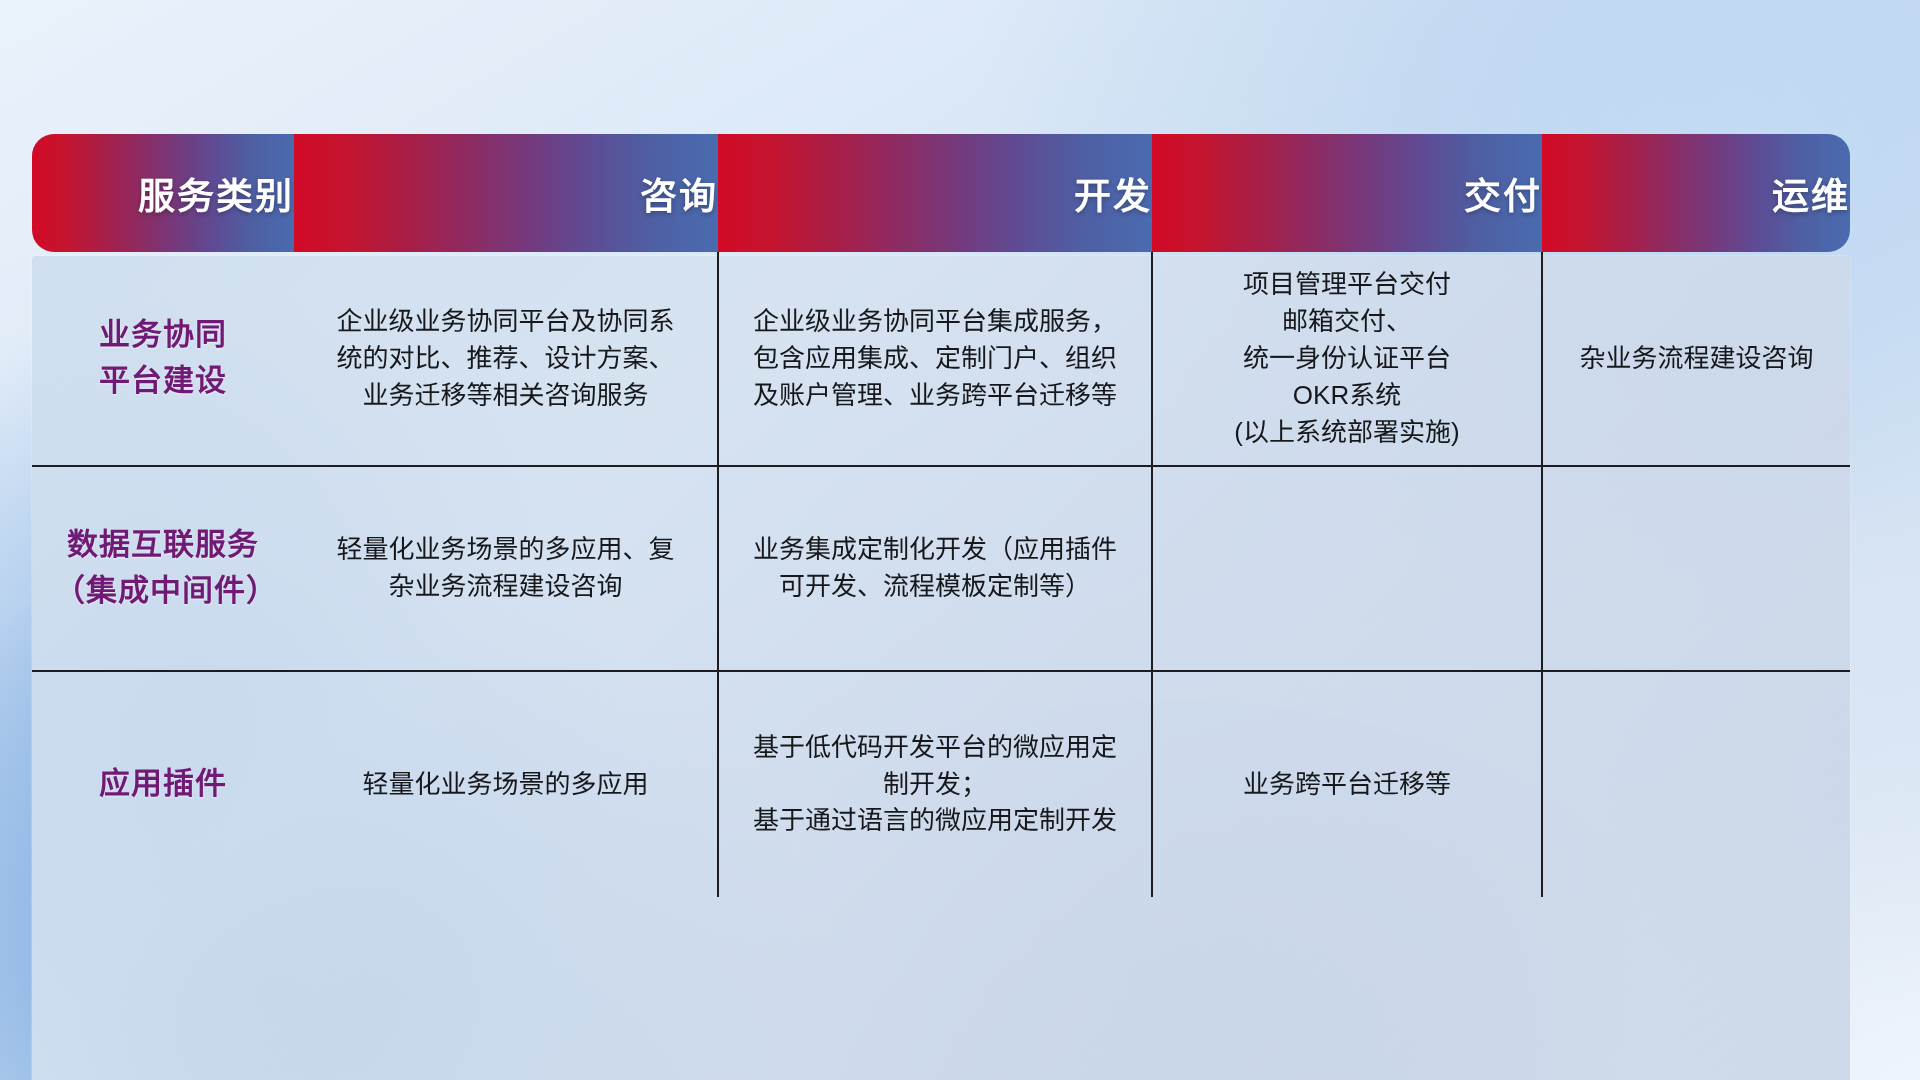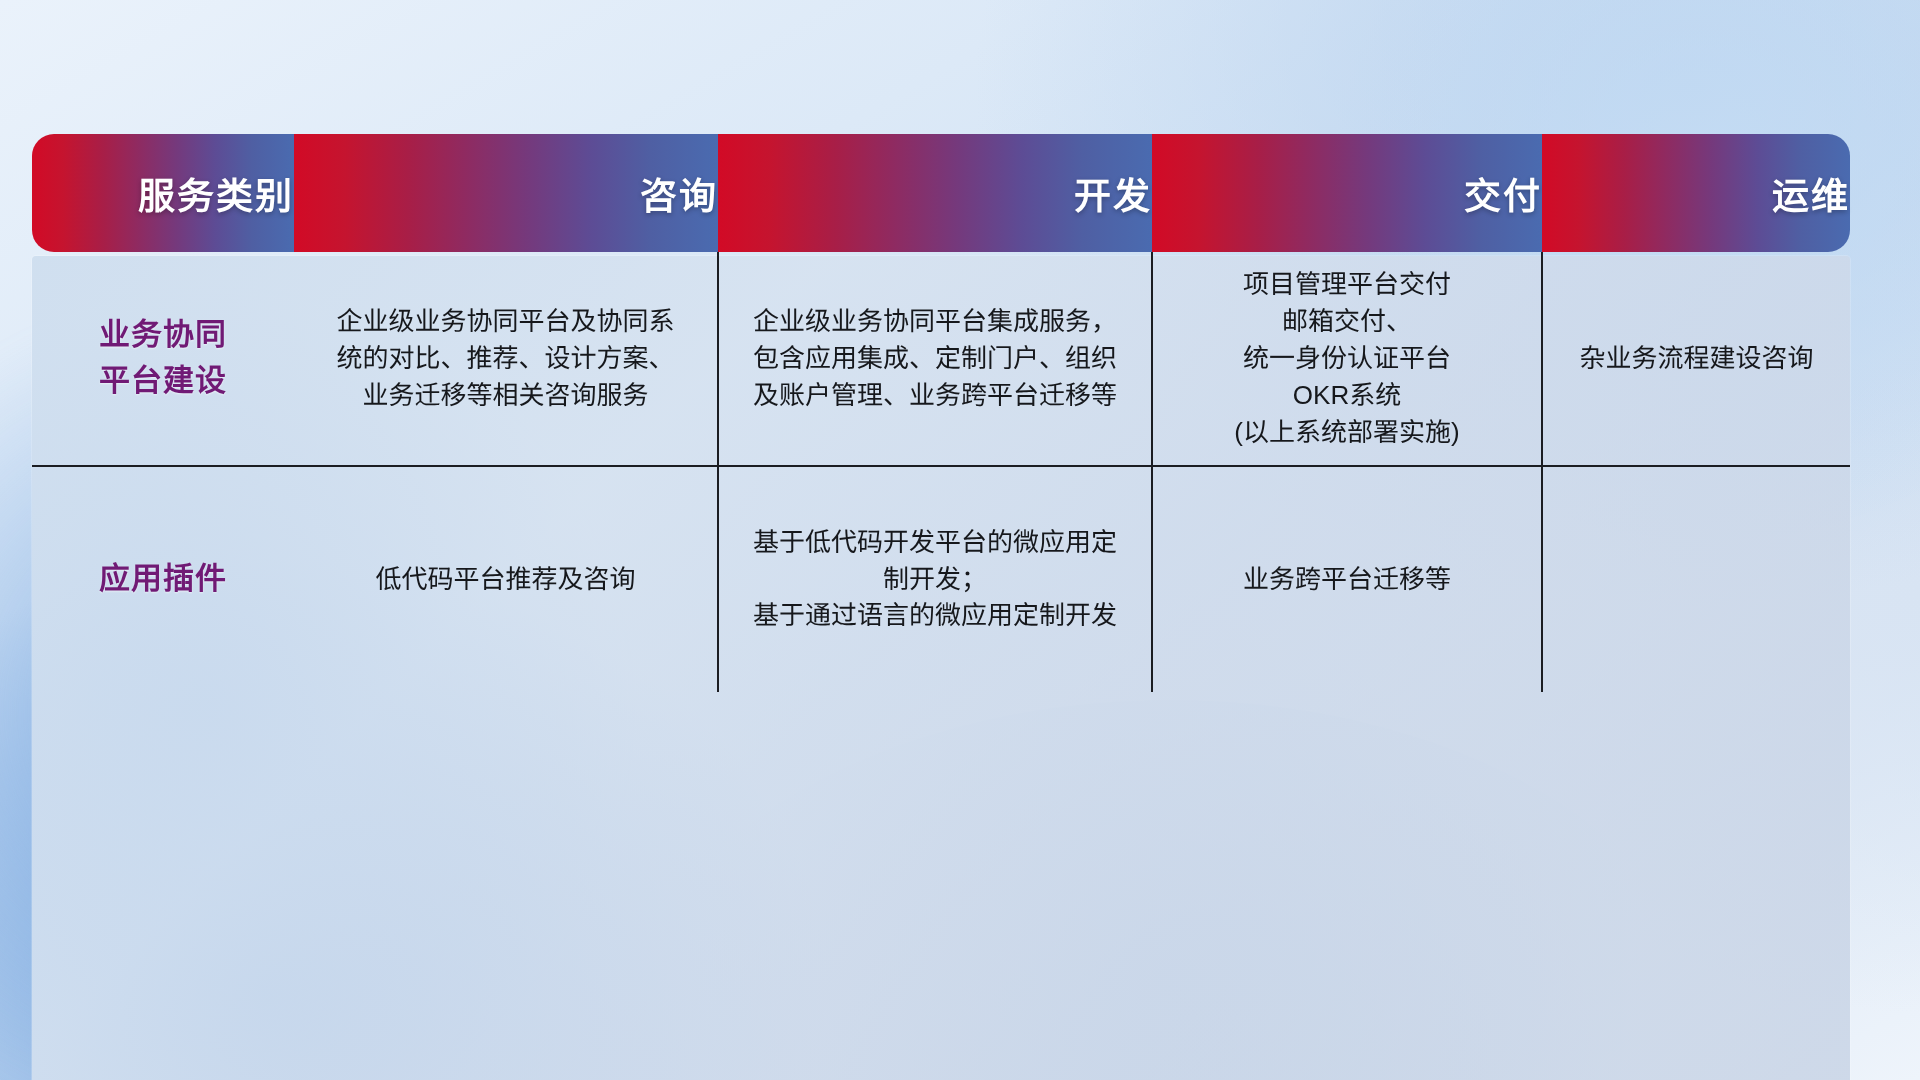--- a/index.html
+++ b/index.html
@@ -198,24 +198,34 @@
 包含应用集成、定制门户、组织
 及账户管理、业务跨平台迁移等</td>
         <td class="vline">项目管理平台交付
 邮箱交付、
 统一身份认证平台
 OKR系统
 (以上系统部署实施)</td>
         <td class="vline">杂业务流程建设咨询</td>
       </tr>
 
+      <tr class="row-h2">
+        <td class="cat">数据互联服务
+（集成中间件）</td>
+        <td>轻量化业务场景的多应用、复
+杂业务流程建设咨询</td>
+        <td class="vline">业务集成定制化开发（应用插件
+可开发、流程模板定制等）</td>
+        <td class="vline"></td>
+        <td class="vline"></td>
+      </tr>
 
       <tr class="row-h3">
         <td class="cat">应用插件</td>
-        <td>低代码平台推荐及咨询</td>
+        <td>轻量化业务场景的多应用</td>
         <td class="vline">基于低代码开发平台的微应用定
 制开发；
 基于通过语言的微应用定制开发</td>
         <td class="vline">业务跨平台迁移等</td>
         <td class="vline"></td>
       </tr>
     </tbody>
   </table>
 </div>
 

